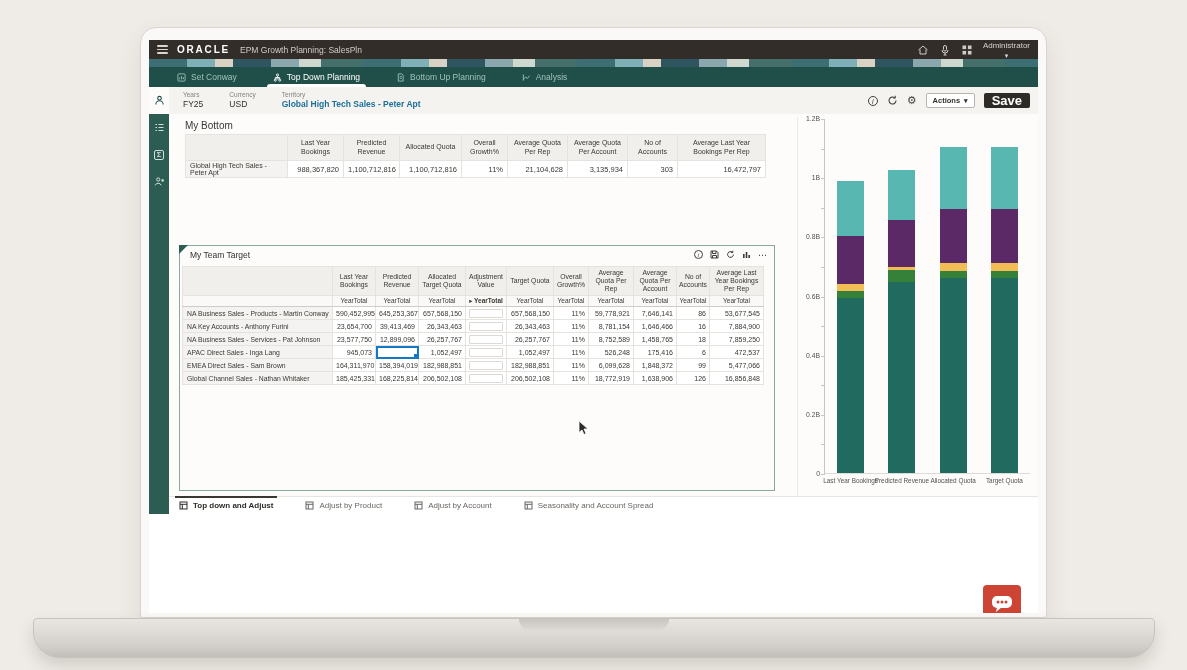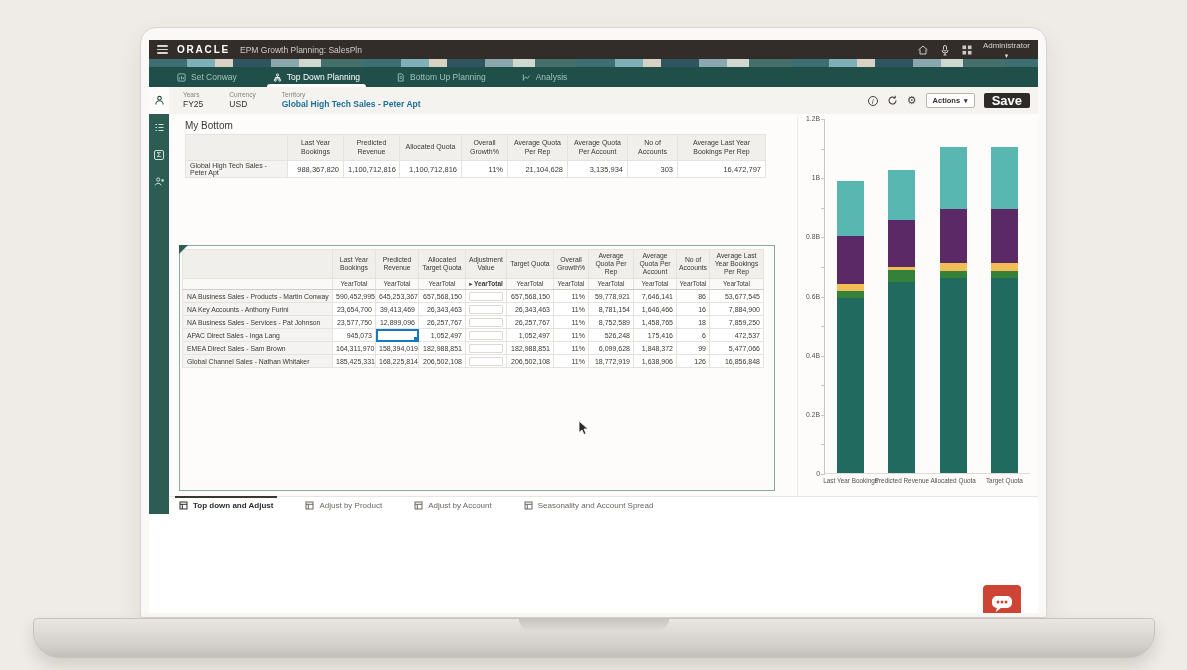--- a/index.html
+++ b/index.html
@@ -278,20 +278,38 @@
               <td>21,104,628</td>
               <td>3,135,934</td>
               <td>303</td>
               <td>16,472,797</td>
             </tr>
               </tbody>
           </table>
 
           <section class="team-panel">
             <div class="team-corner"></div>
+            <div class="team-head">
+              <span class="team-title">My Team Target</span>
+              <div class="team-icons">
+                <span class="round-i">i</span>
+                <svg viewBox="0 0 9 9" fill="none" stroke="currentColor" stroke-width="1">
+                    <path d="M1 1 H6.5 L8 2.5 V8 H1 Z M2.5 1 V3.5 H6 V1 M2.5 8 V5.5 H6.5 V8"></path>
+                  </svg>
+                <svg viewBox="0 0 9 9" fill="none" stroke="currentColor" stroke-width="1">
+                    <path d="M7.4 4.5 a2.9 2.9 0 1 1 -1 -2.2 M6.8 0.7 V2.5 H5"></path>
+                  </svg>
+                <svg viewBox="0 0 9 9" fill="currentColor">
+                    <rect x="1" y="4" width="1.6" height="4"></rect>
+                    <rect x="3.7" y="2" width="1.6" height="6"></rect>
+                    <rect x="6.4" y="5" width="1.6" height="3"></rect>
+                  </svg>
+                <span class="more-dots">⋯</span>
+              </div>
+            </div>
             <table class="grid" id="team-grid">
                 <colgroup>
                   <col style="width: 150px;">
                   <col style="width: 43px;">
                   <col style="width: 43px;">
                   <col style="width: 47px;">
                   <col style="width: 41px;">
                   <col style="width: 47px;">
                   <col style="width: 35px;">
                   <col style="width: 45px;">

